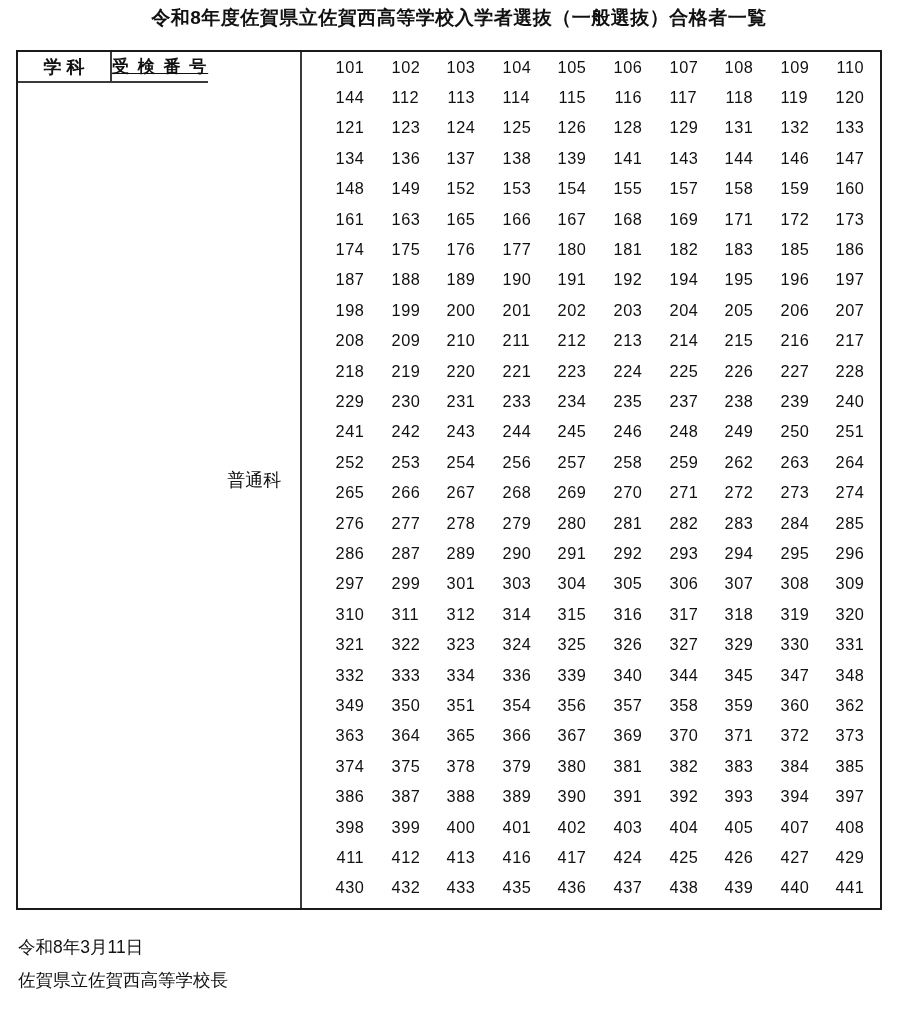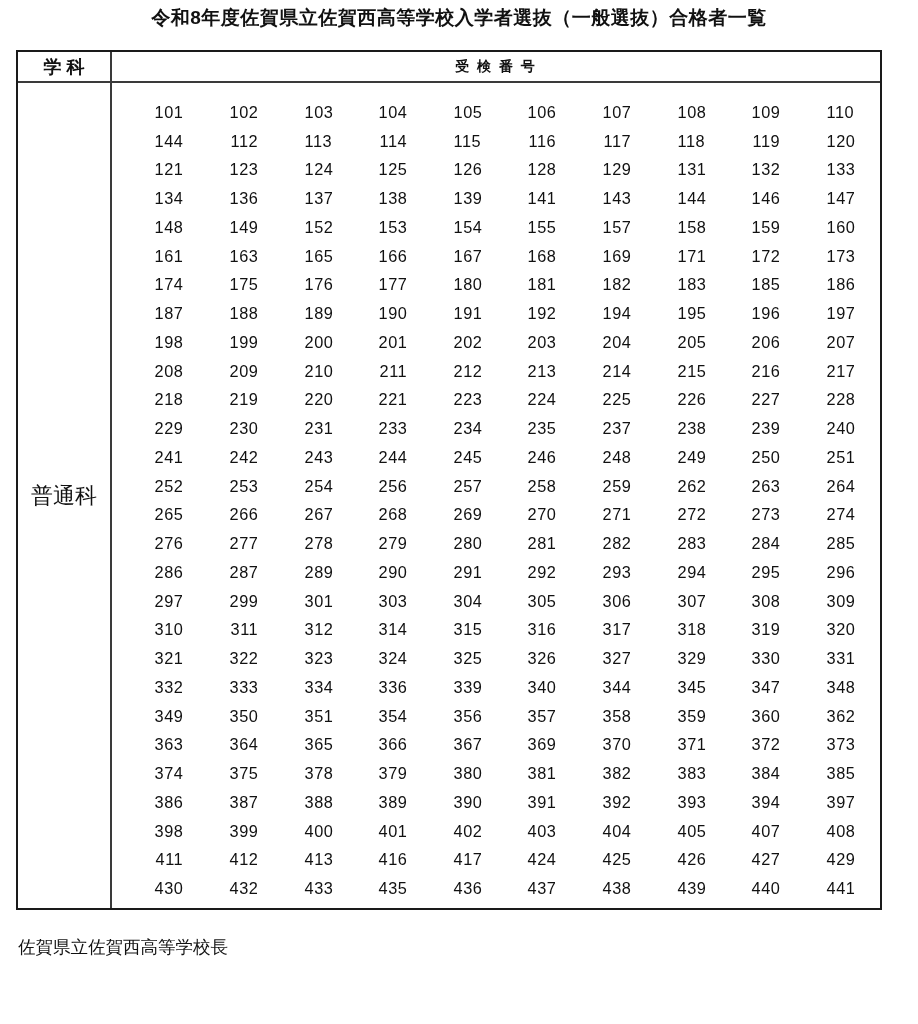--- a/index.html
+++ b/index.html
@@ -19,61 +19,62 @@
     font-weight: bold;
     letter-spacing: 0.5px;
   }
 
   .results-table {
     position: absolute;
     left: 16px; top: 50px;
     width: 866px; height: 860px;
     border: 2px solid #1a1a1a;
     display: flex;
-    flex-direction: column;
+    flex-direction: row;
     background: #fff;
   }
 
   .header-row {
     display: flex;
     height: 31px;
     border-bottom: 2px solid #3a3a3a;
     flex: 0 0 auto;
   }
   .dept-header-cell {
     width: 94px;
     flex: 0 0 94px;
     border-right: 2px solid #3a3a3a;
     display: flex; align-items: center; justify-content: center;
     font-size: 18px;
     font-weight: bold;
   }
   .num-header-cell {
     flex: 1;
     display: flex; align-items: center; justify-content: center;
-    font-size: 14px;
+    font-size: 17px;
     font-weight: bold;
     letter-spacing: 2px;
+    text-decoration: underline;
   }
 
   .body-row { display: flex; flex: 1; min-height: 0; }
   .dept-cell {
     width: 94px;
     flex: 0 0 94px;
     border-right: 2px solid #3a3a3a;
     display: flex; align-items: center; justify-content: center;
-    font-size: 22px;
+    font-size: 18px;
   }
   .numbers-grid {
     flex: 1;
     display: grid;
     grid-template-columns: repeat(10, 1fr);
     align-items: center;
     justify-items: center;
-    padding: 15px 2px 5px 20px;
+    padding: 0 2px 5px 20px;
     font-size: 17px;
   }
   .num-cell {
     line-height: 1;
     transform: scaleX(0.96);
     letter-spacing: 0.5px;
   }
 
   .footer-block {
     position: absolute;
@@ -378,16 +379,17 @@
           <div class="num-cell">438</div>
           <div class="num-cell">439</div>
           <div class="num-cell">440</div>
           <div class="num-cell">441</div>
         </div>
     </div>
 
   </div>
 
   <div class="footer-block">
+    <div>令和8年3月11日</div>
     <div>佐賀県立佐賀西高等学校長</div>
   </div>
 
 </div>
 
 </body></html>

